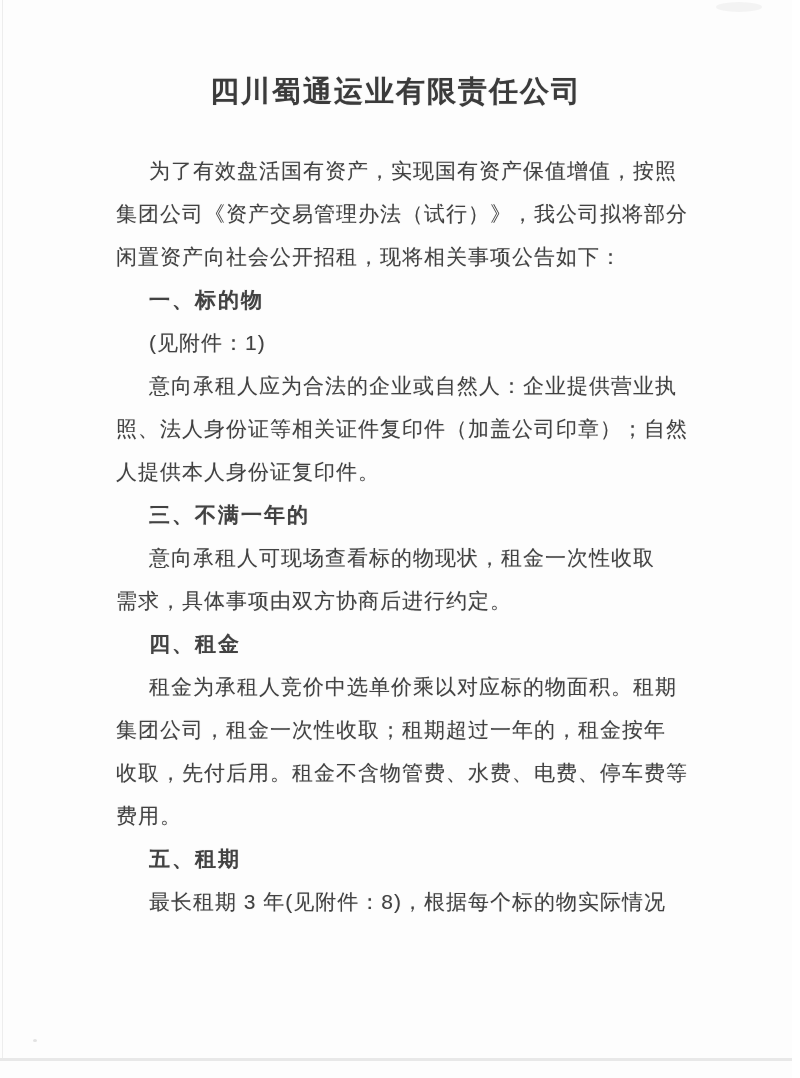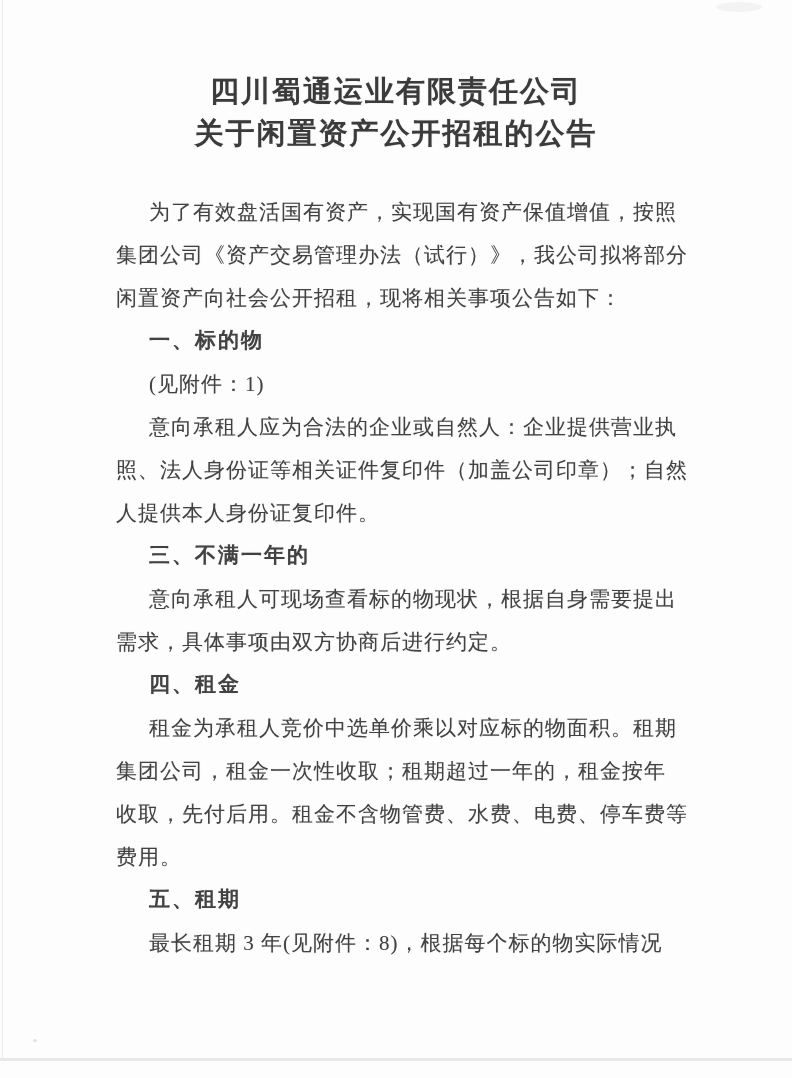--- a/index.html
+++ b/index.html
@@ -62,58 +62,57 @@
     margin: 37px 100px 0 116px;
     width: 582px;
   }
   .content p {
     white-space: pre-line;
     line-height: 43px;
     color: #424242;
     text-shadow: 0 0 1px rgba(90,90,90,0.3);
   }
   .body-text {
-    font-family: Liberation Serif, serif;
+    font-family: Liberation Sans, sans-serif;
     font-size: 21px;
     letter-spacing: 1px;
     text-indent: 33px;
   }
   .heading-text {
-    font-family: Liberation Mono, monospace;
+    font-family: Liberation Sans, sans-serif;
     font-weight: bold;
     font-size: 21px;
     letter-spacing: 2px;
     text-indent: 33px;
     color: #3a3a3a;
   }
 </style>
 </head>
 <body>
 
 <div class="page">
 
   <div class="title-block">
     <div class="title-line">四川蜀通运业有限责任公司</div>
-    <div class="title-line">关于闲置资产公开招租的公告</div>
   </div>
 
   <div class="content">
     <p class="body-text">为了有效盘活国有资产，实现国有资产保值增值，按照
 集团公司《资产交易管理办法（试行）》，我公司拟将部分
 闲置资产向社会公开招租，现将相关事项公告如下：</p>
 
     <p class="heading-text">一、标的物</p>
     <p class="body-text">(见附件：1)</p>
 
     <p class="body-text">意向承租人应为合法的企业或自然人：企业提供营业执
 照、法人身份证等相关证件复印件（加盖公司印章）；自然
 人提供本人身份证复印件。</p>
 
     <p class="heading-text">三、不满一年的</p>
-    <p class="body-text">意向承租人可现场查看标的物现状，根据自身需要提出
+    <p class="body-text">意向承租人可现场查看标的物现状，租金一次性收取
 需求，具体事项由双方协商后进行约定。</p>
 
     <p class="heading-text">四、租金</p>
     <p class="body-text">租金为承租人竞价中选单价乘以对应标的物面积。租期
 集团公司，租金一次性收取；租期超过一年的，租金按年
 收取，先付后用。租金不含物管费、水费、电费、停车费等
 费用。</p>
 
     <p class="heading-text">五、租期</p>
     <p class="body-text">最长租期 3 年(见附件：8)，根据每个标的物实际情况</p>

